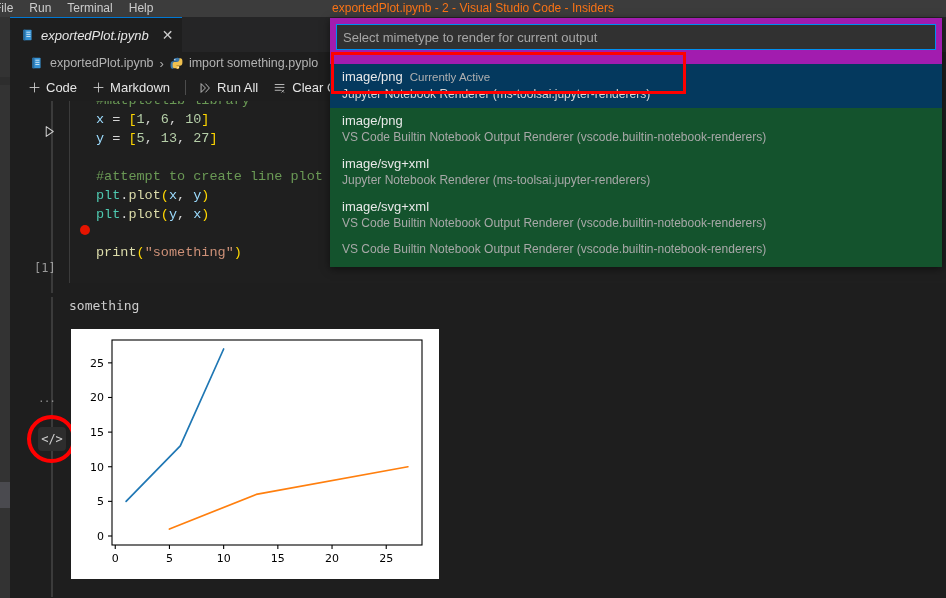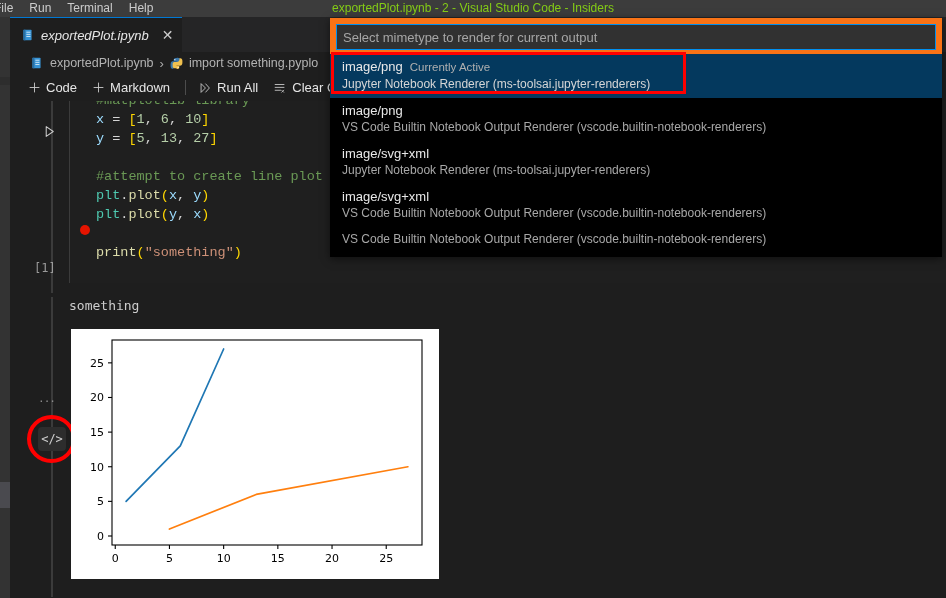--- a/index.html
+++ b/index.html
@@ -39,21 +39,21 @@
     padding: 0 8px;
     line-height: 17px;
     white-space: nowrap;
     color: #cccccc;
   }
   #window-title {
     position: absolute;
     left: 0; right: 0;
     text-align: center;
     font-size: 12px;
-    color: #84cc16;
+    color: #f97316;
     line-height: 17px;
     pointer-events: none;
   }
 
   
   #activity-bar {
     position: absolute;
     left: 0;
     top: 17px;
     width: 10px;
@@ -338,37 +338,37 @@
   #quickpick {
     position: absolute;
     left: 330px;
     top: 18px;
     width: 612px;
     background: #252526;
     box-shadow: 0 2px 8px rgba(0,0,0,0.5);
     z-index: 50;
   }
   #qp-input-wrap {
-    padding: 6px 6px 4px 6px;
-    background: #f97316;
+    padding: 6px 6px 14px 6px;
+    background: #a21caf;
   }
   #qp-input {
     width: 100%;
     box-sizing: border-box;
     height: 26px;
     background: #313131;
     border: 1px solid #0090f1;
     color: #cccccc;
     font-size: 13px;
     font-family: "Liberation Sans", sans-serif;
     padding: 0 6px;
     outline: none;
   }
   #qp-input::placeholder { color: #a6a6a6; opacity: 1; }
-  #qp-list { background: #000000; padding-bottom: 4px; }
+  #qp-list { background: #14532d; padding-bottom: 4px; }
   .qp-row {
     padding: 4px 12px 5px 12px;
     box-sizing: border-box;
   }
   .qp-row.selected { background: #04395e; }
   .qp-line1 {
     font-size: 13px;
     color: #cccccc;
     line-height: 17px;
     white-space: nowrap;

